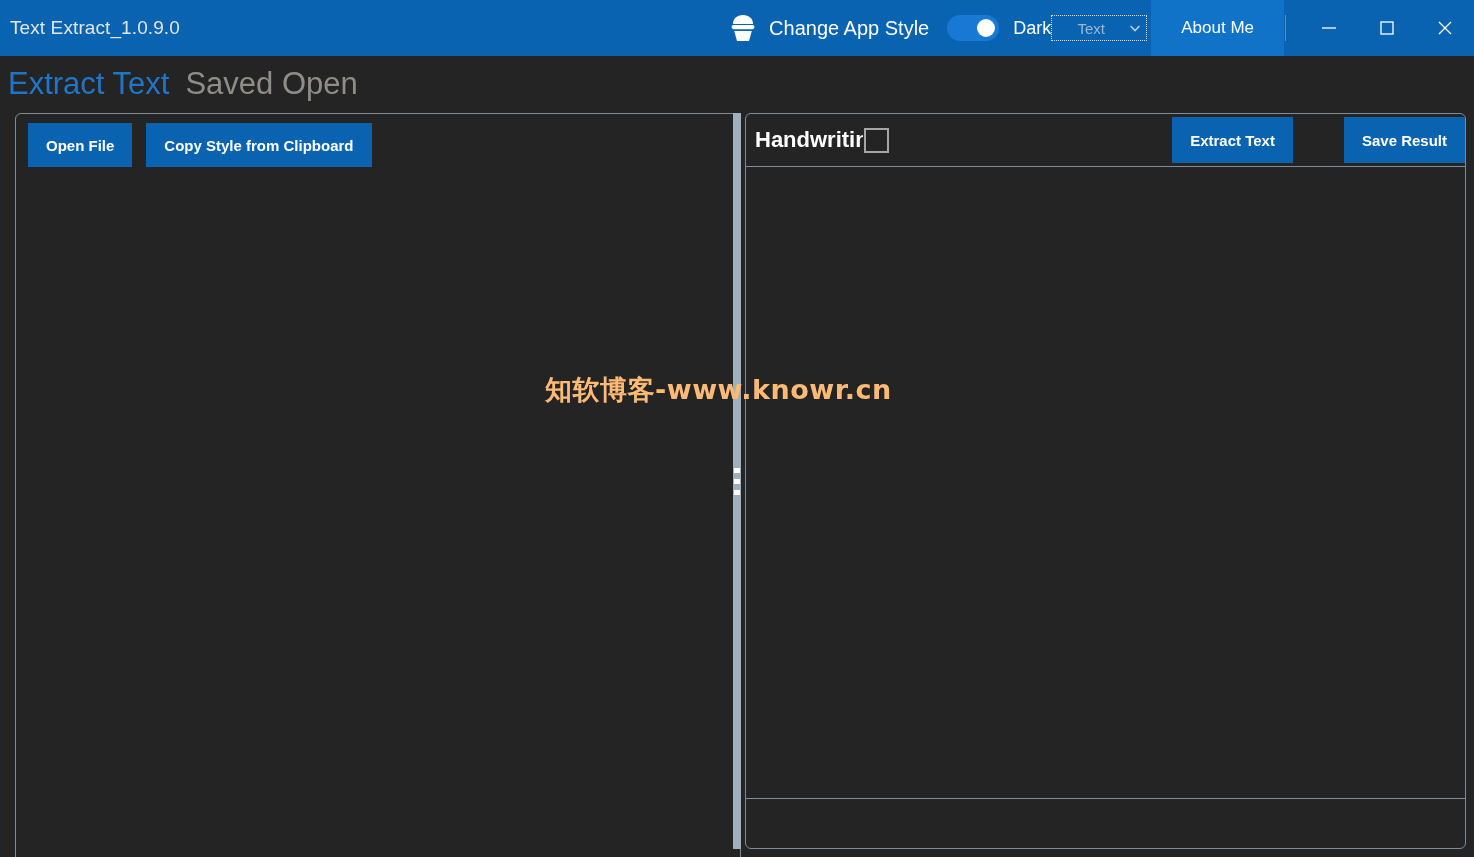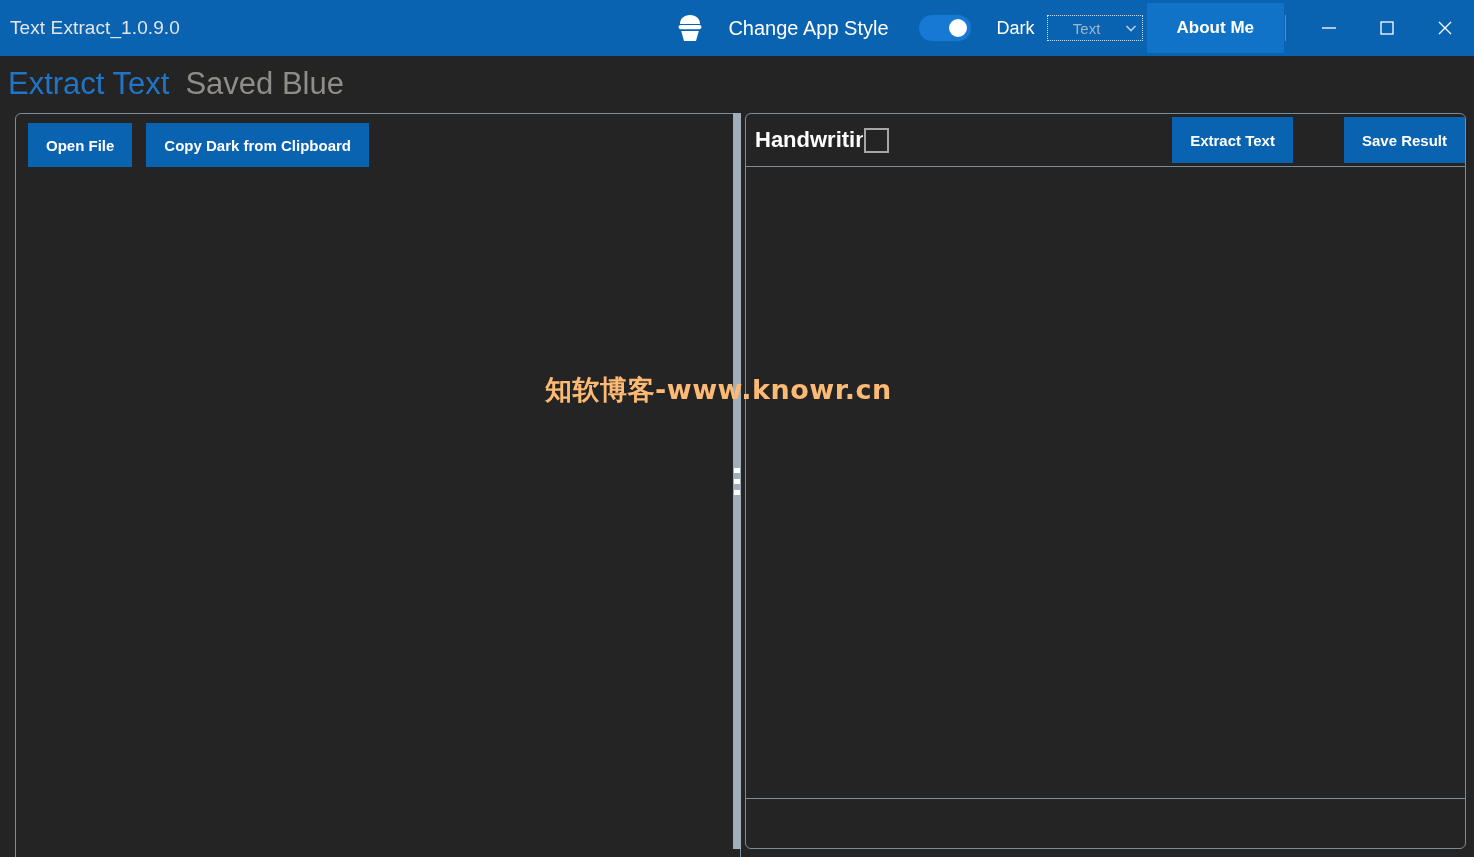--- a/index.html
+++ b/index.html
@@ -21,21 +21,21 @@
   .app-title {
     color: #e5e5e5;
     font-size: 19px;
     margin-left: 10px;
     letter-spacing: 0.1px;
     white-space: nowrap;
   }
   .titlebar-spacer { flex: 1 1 auto; }
 
   .style-group {
-    display: flex; align-items: center; gap: 12px;
+    display: flex; align-items: center; gap: 0;
     height: 56px;
   }
   .cupcake-icon {
     width: 34px; height: 30px;
     margin-right: 9px;
     display: block;
   }
   .style-label {
     color: #ffffff;
     font-size: 20px;
@@ -74,26 +74,26 @@
     flex: 1 1 auto;
     text-align: center;
     padding-right: 4px;
   }
   .combo .chev {
     width: 14px; height: 14px;
     flex: 0 0 auto;
   }
 
   .about-btn {
-    height: 50px;
+    height: 56px;
     padding: 0 30px;
     background: #1173c7;
     color: #ffffff;
     font-size: 17px;
-    font-weight: bold;
+    font-weight: normal;
     display: flex; align-items: center; justify-content: center;
     border: none;
     white-space: nowrap;
     font-family: "Liberation Sans", sans-serif;
   }
 
   .tb-sep {
     width: 1px; height: 26px;
     background: #4f93cd;
     margin: 0 14px 0 1px;
@@ -280,27 +280,27 @@
           <path d="M4 4 L16 16 M16 4 L4 16" stroke="#ffffff" stroke-width="1.3"></path>
         </svg>
       </span>
     </button>
   </div>
 
 </div>
 
 <div class="tabstrip">
   <button class="tab active">Extract Text</button>
-  <button class="tab inactive">Saved Blue</button>
+  <button class="tab inactive">Saved Open</button>
 </div>
 
 <div class="panel left-panel">
   <div class="left-buttons">
     <button class="btn">Open File</button>
-    <button class="btn">Copy Dark from Clipboard</button>
+    <button class="btn">Copy Style from Clipboard</button>
   </div>
   <div class="left-image-area"></div>
 </div>
 
 <div class="splitter">
   <span class="grip"></span>
   <span class="grip"></span>
   <span class="grip"></span>
 </div>
 

